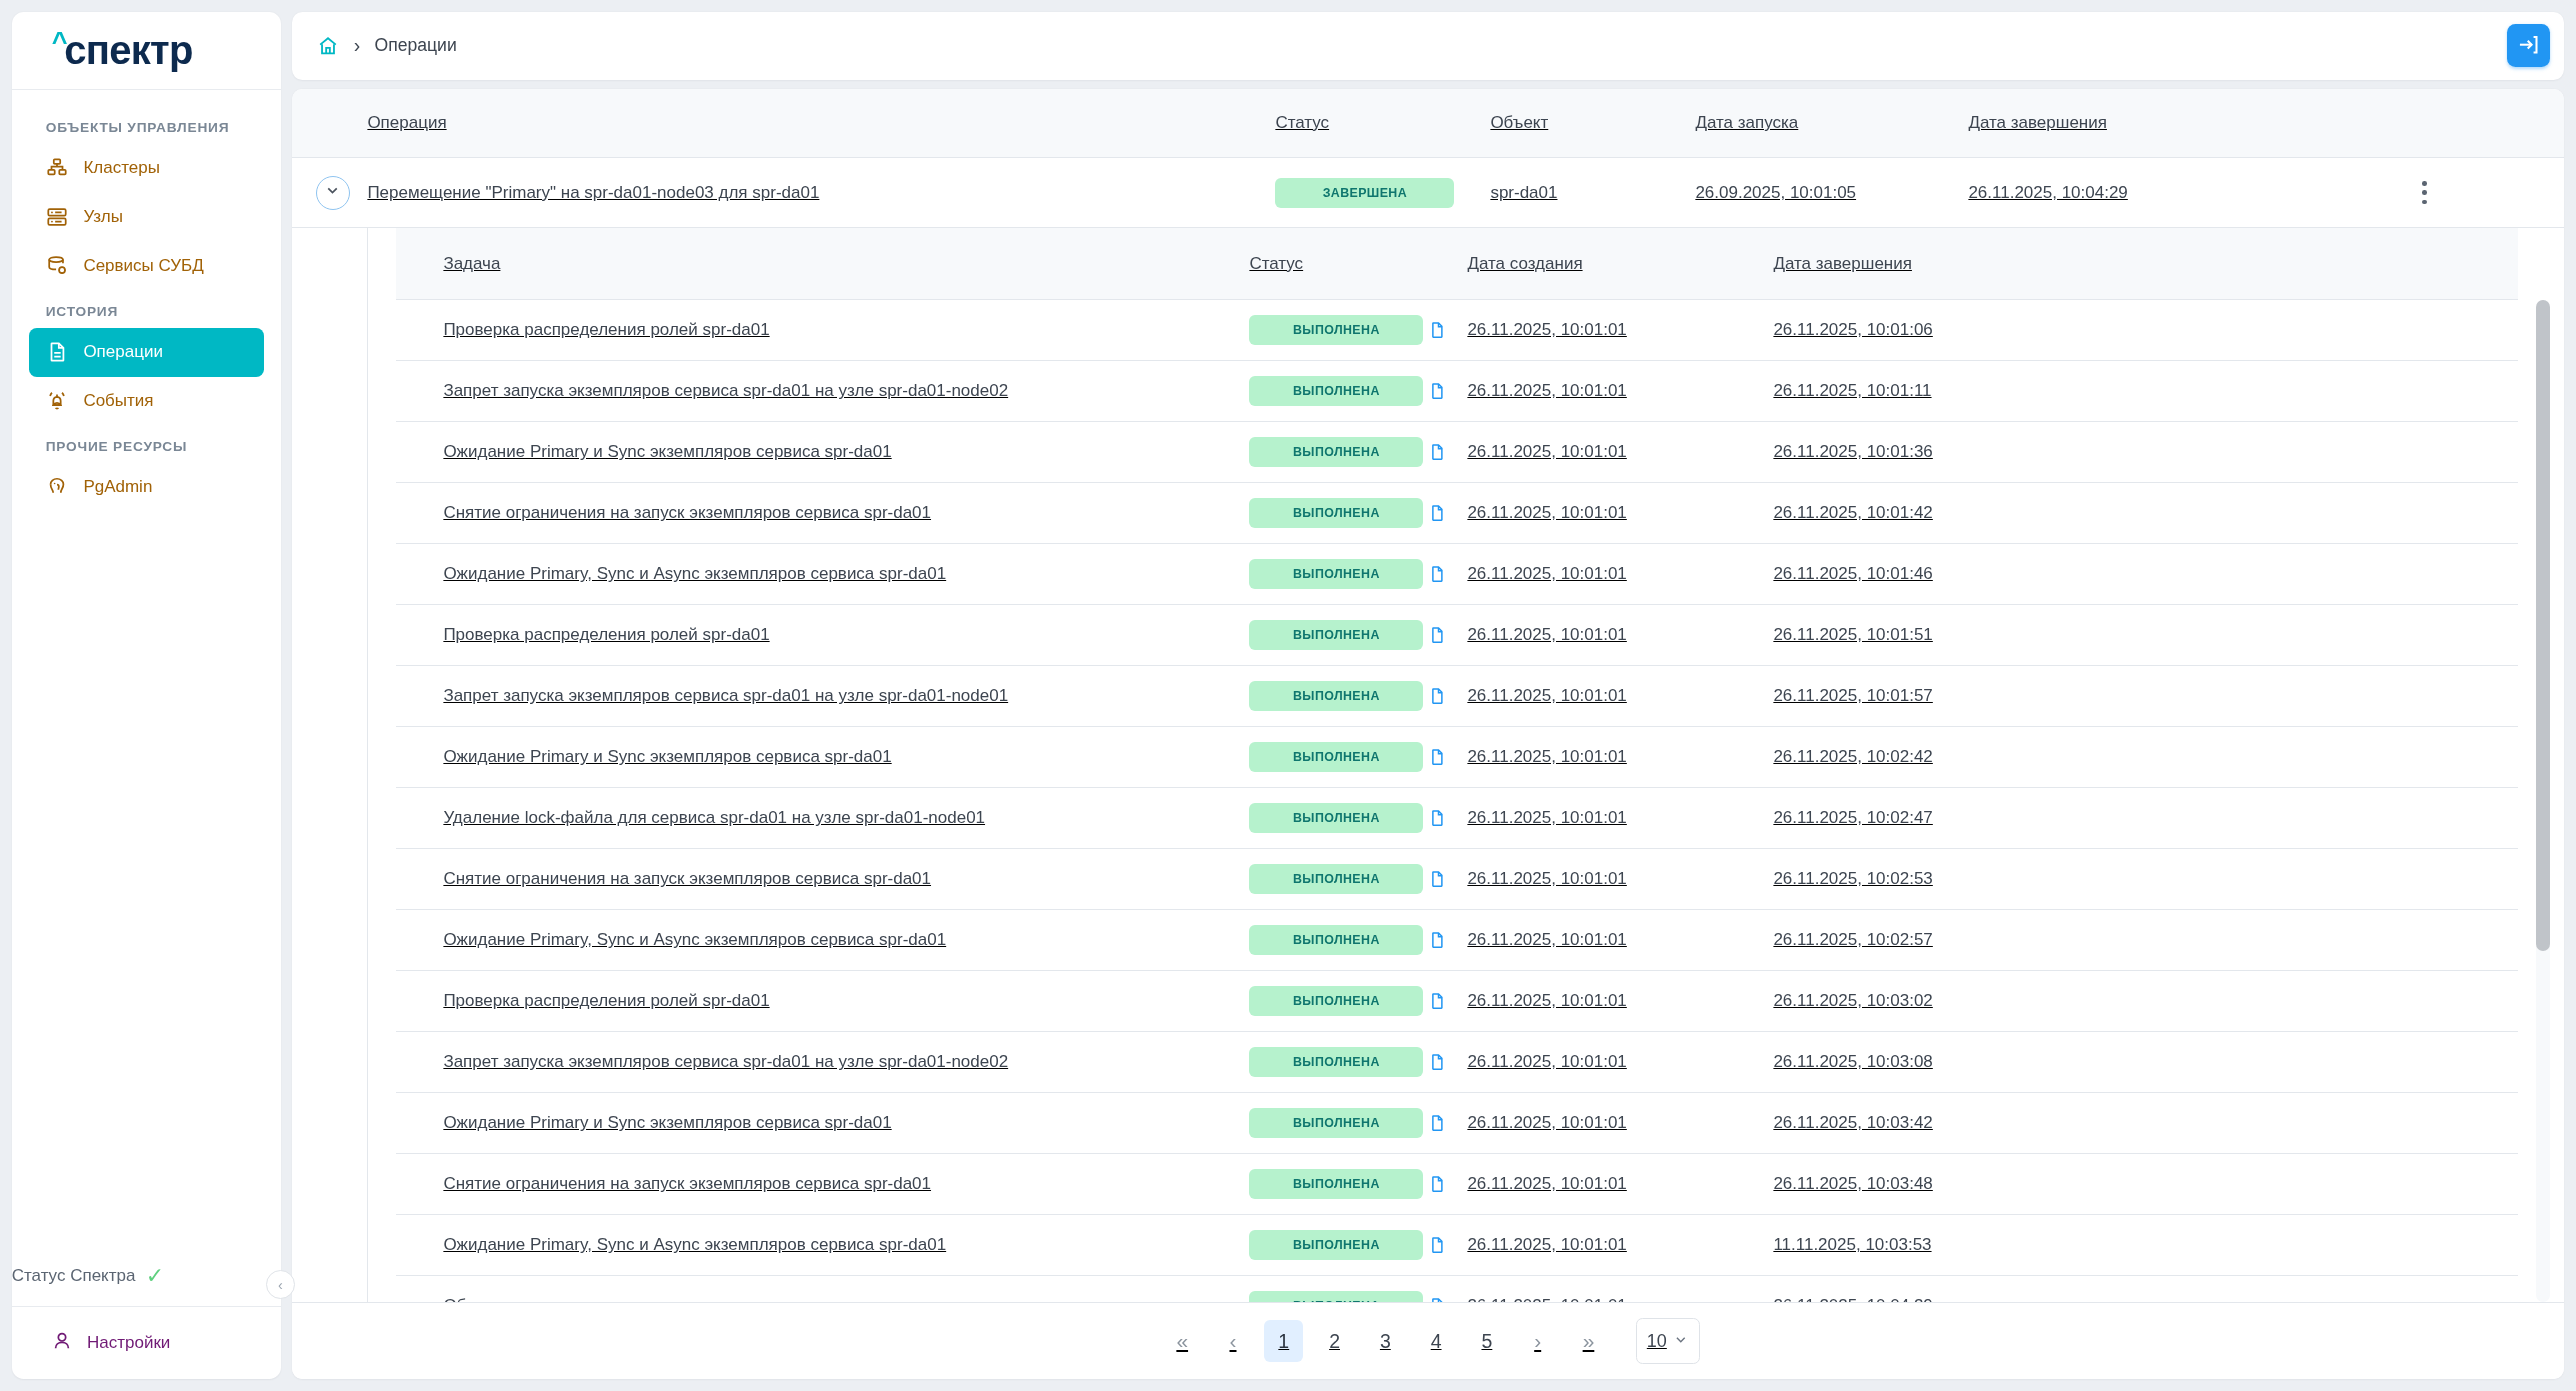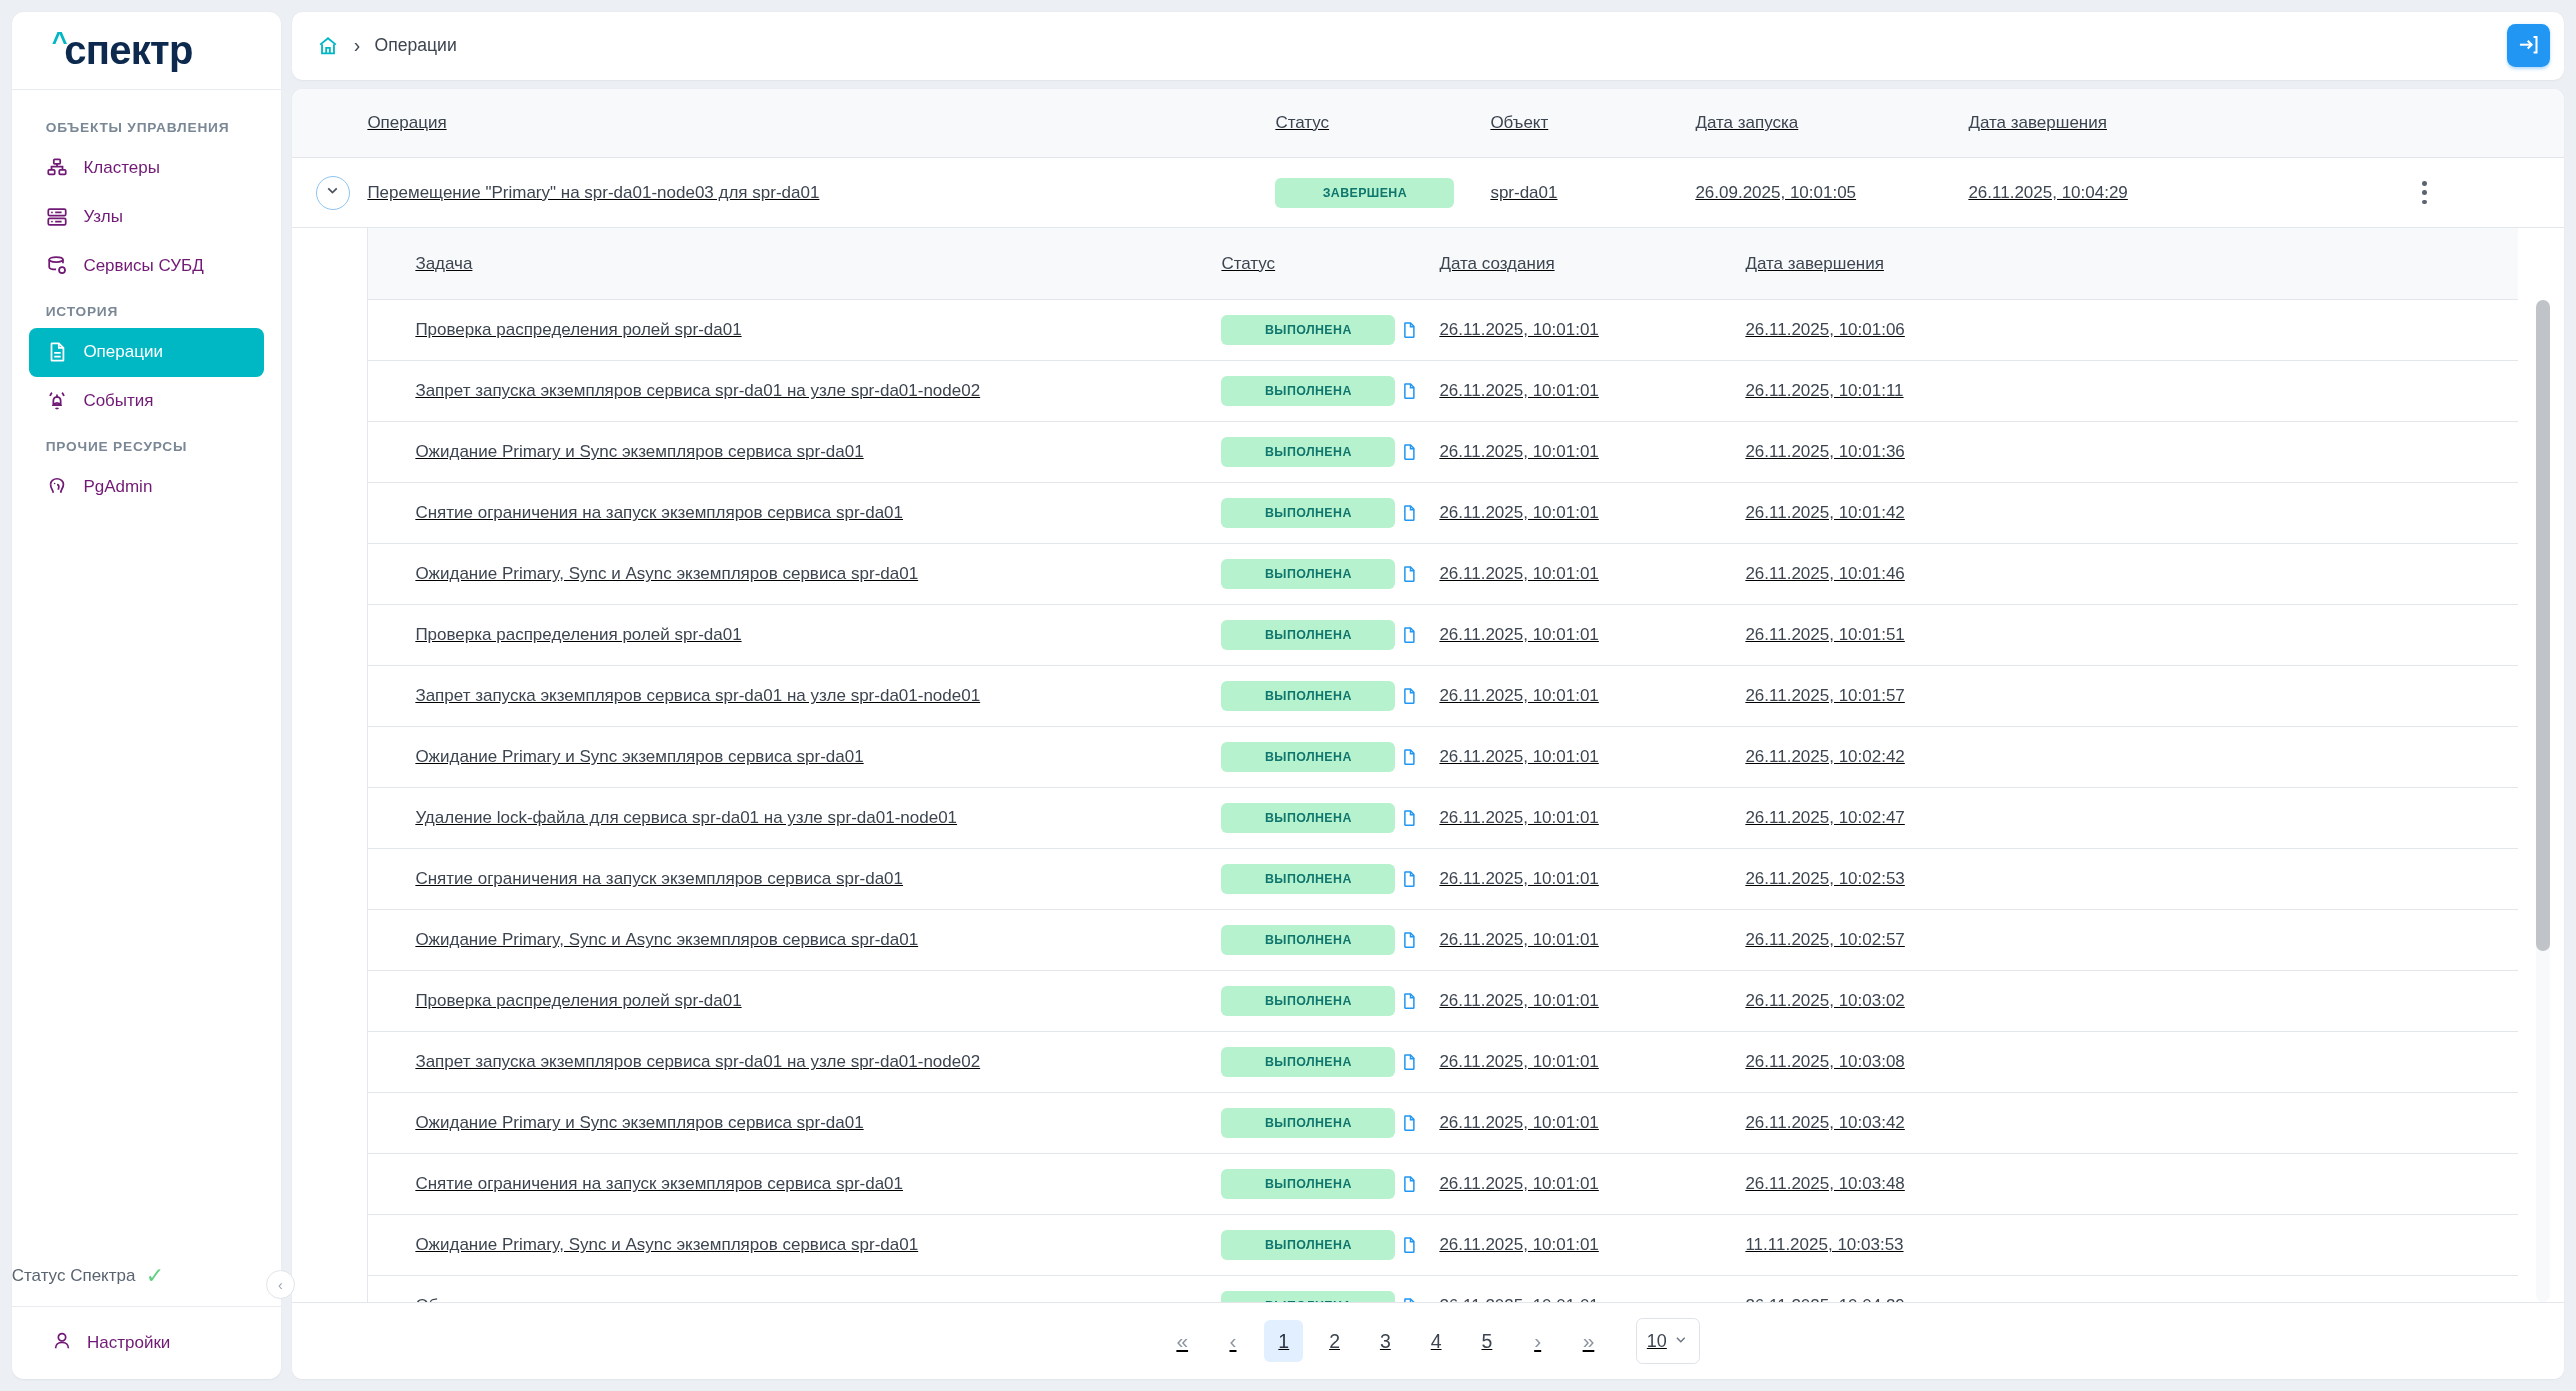--- a/index.html
+++ b/index.html
@@ -61,21 +61,21 @@
     color: #7a8795;
     padding: 13px 0 9px 17px;
   }
   .nav-item {
     display: flex;
     align-items: center;
     gap: 14.3px;
     height: 49px;
     padding: 0 17px;
     border-radius: 7.8px;
-    color: #701a75;
+    color: #a16207;
     font-size: 17px;
     cursor: pointer;
   }
   .nav-item.active {
     background: #00b8c4;
     color: #ffffff;
   }
   .nav-item .ico { width: 23.4px; height: 23.4px; flex: 0 0 23.4px; display:flex; align-items:center; justify-content:center;}
   .nav-item svg { width: 22px; height: 22px; stroke: currentColor; fill: none; stroke-width: 1.9; }
 
@@ -210,20 +210,21 @@
     flex: 1 1 auto;
     overflow: hidden;
     position: relative;
     background: #fff;
   }
   .nested {
     margin-left: 0;
     border-left: 0.7px solid #e3e7ec;
     margin-left: 75px;
     width: calc(100% - 75px - 46px);
+    padding-left: 28px;
   }
   .trow {
     display: grid;
     grid-template-columns: 853px 179px 39px 306px 1fr;
     align-items: center;
     height: 61px;
     border-bottom: 0.7px solid #e3e7ec;
     font-size: 17px;
     color: #3d4550;
     background: #fff;

